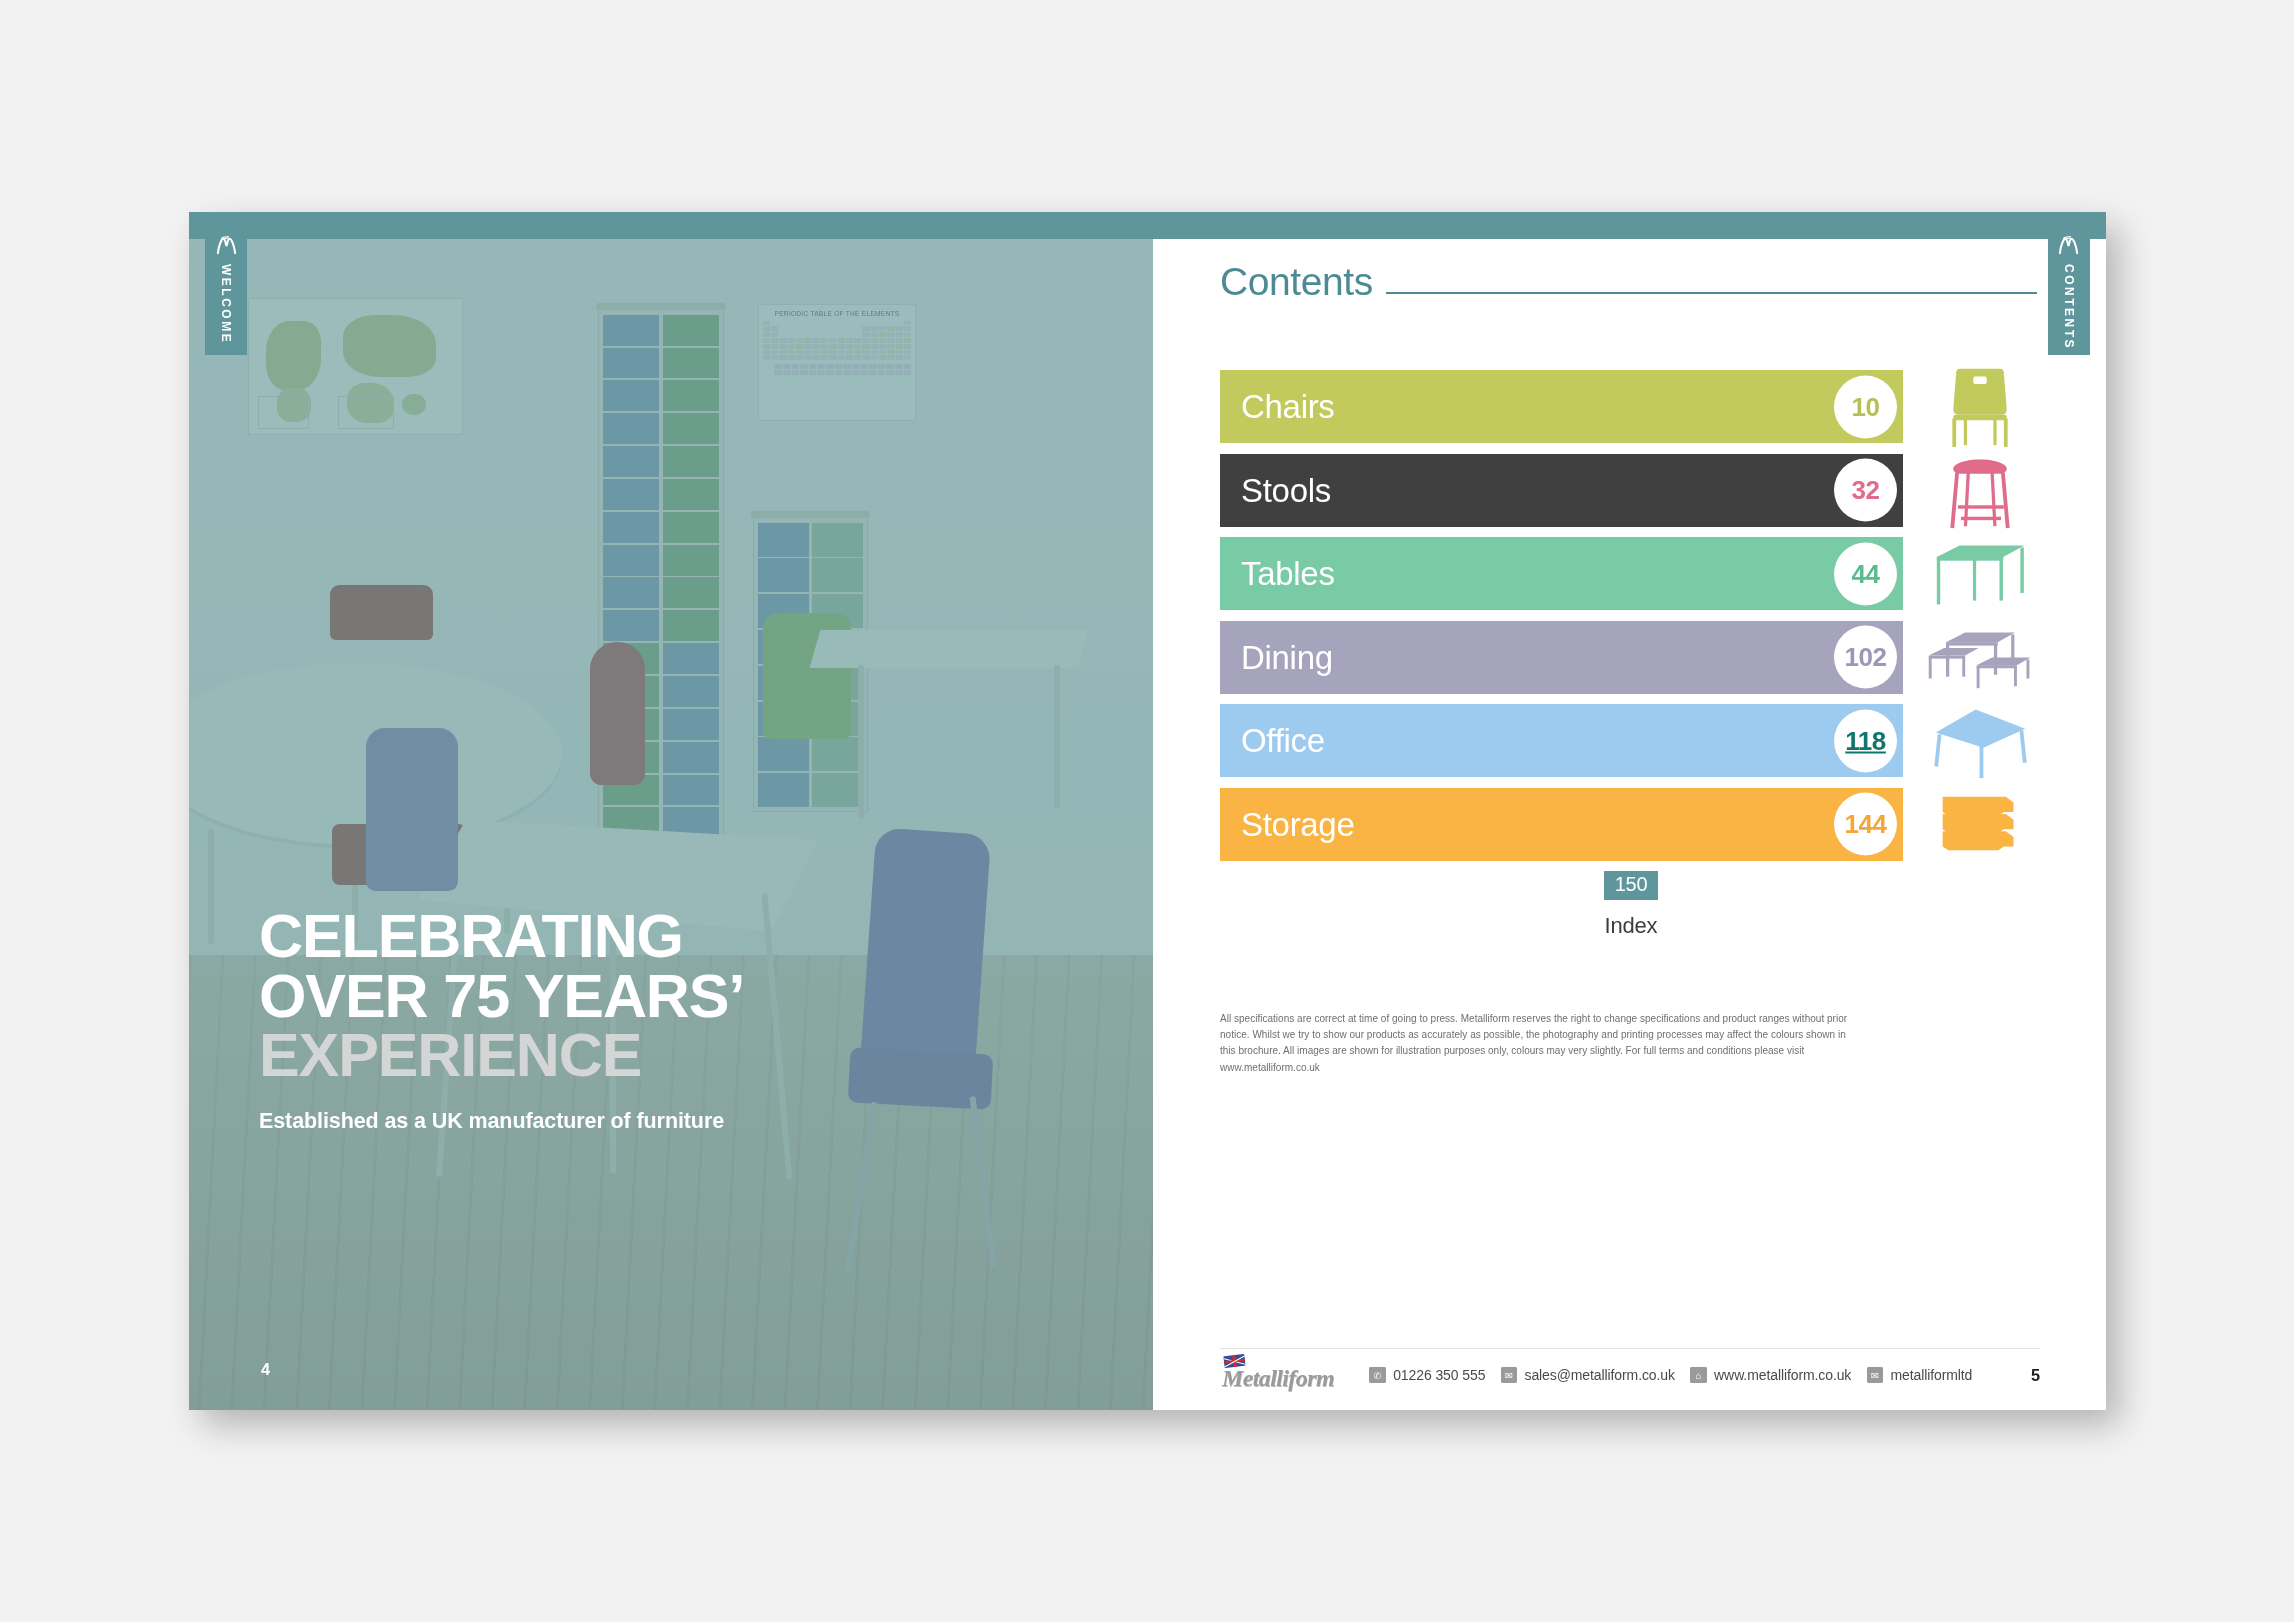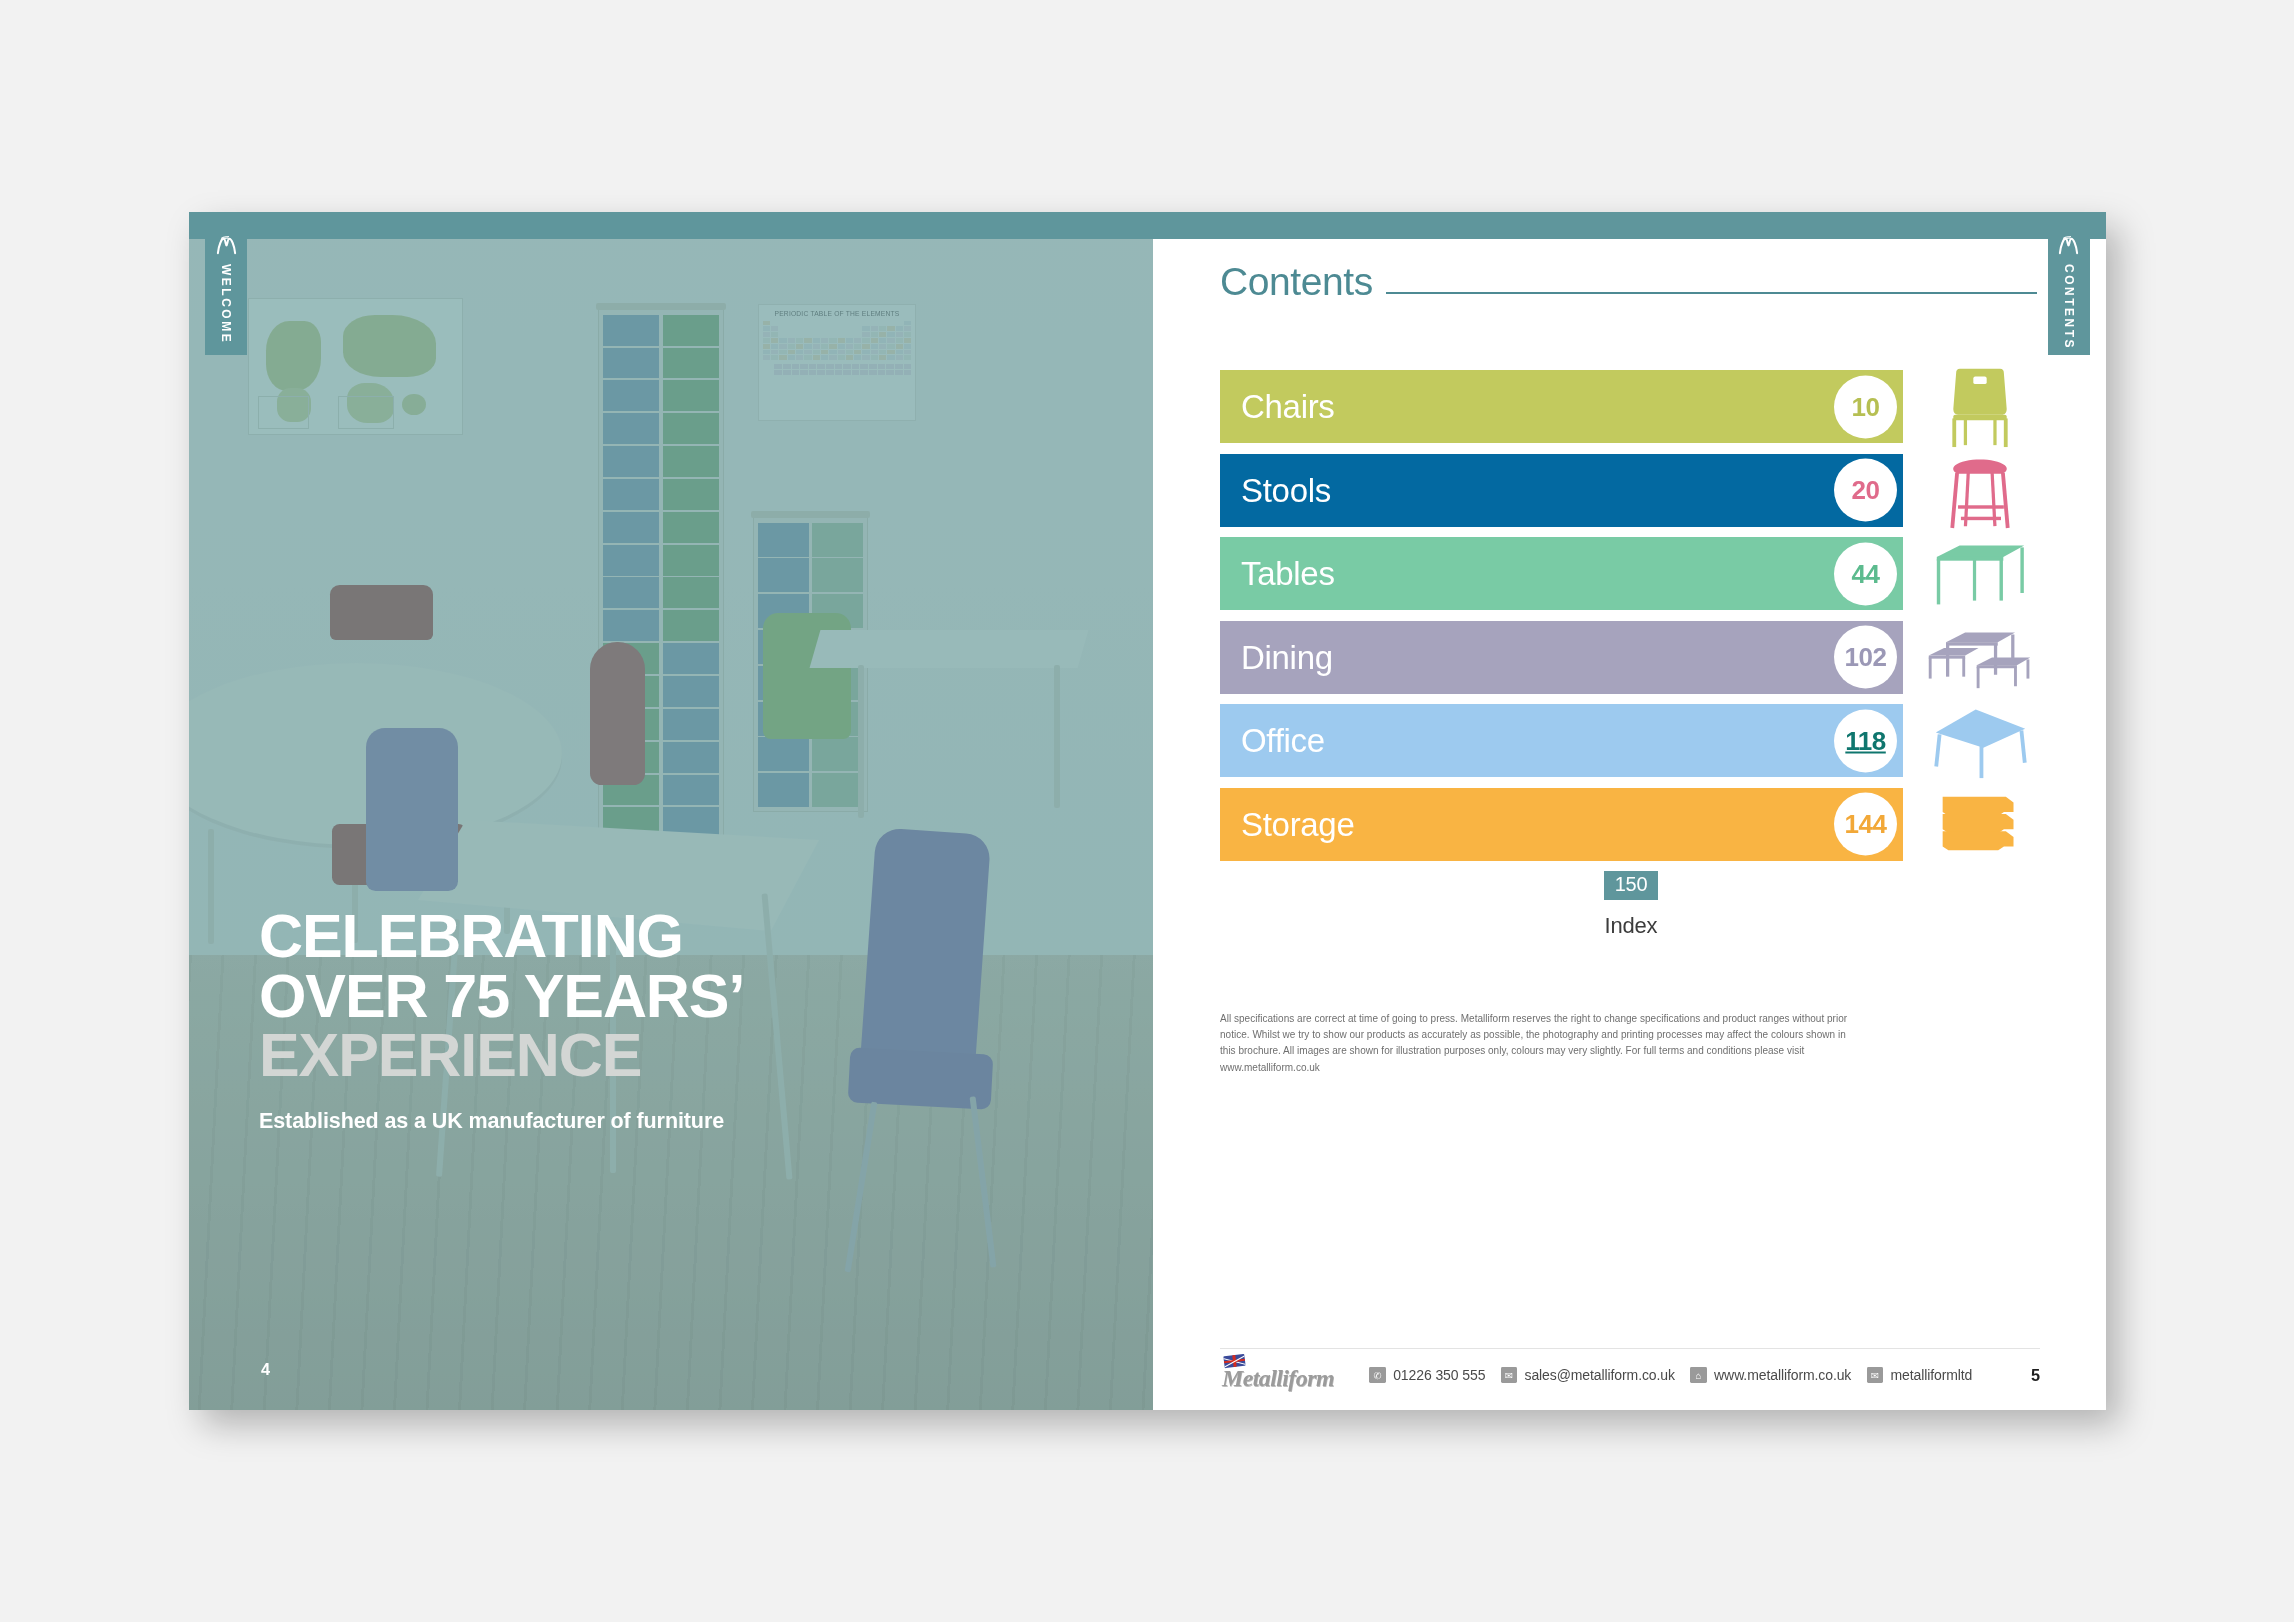--- a/index.html
+++ b/index.html
@@ -612,23 +612,23 @@
       <rect x="36" y="12" width="14" height="8" rx="2" fill="#ffffff"></rect>
       <rect x="15" y="52" width="56" height="6" rx="2" fill="#c2ca5e"></rect>
       <rect x="14" y="56" width="4" height="30" fill="#c2ca5e"></rect>
       <rect x="68" y="56" width="4" height="30" fill="#c2ca5e"></rect>
       <rect x="26" y="56" width="3.4" height="28" fill="#c2ca5e"></rect>
       <rect x="57" y="56" width="3.4" height="28" fill="#c2ca5e"></rect>
     </svg>
           </span>
         </div>
         <div class="bar-row">
-          <div class="bar" style="background: #0369a1; text-align: right;">
+          <div class="bar" style="background: #404040; text-align: right;">
             <span class="bar-label">Stools</span>
-            <span class="bar-badge" style="color: rgb(224, 107, 139);">20</span>
+            <span class="bar-badge" style="color: rgb(224, 107, 139);">32</span>
           </div>
           <span class="bar-icon">
     <svg width="84" height="88" viewBox="0 0 88 92">
       <path d="M18 20 c10 -8 42 -8 52 0 c4 3 2 8 -4 9 h-44 c-6 -1 -8 -6 -4 -9 z" fill="#e06b8b"></path>
       <rect x="18" y="28" width="4" height="58" transform="rotate(5 20 28)" fill="#e06b8b"></rect>
       <rect x="66" y="28" width="4" height="58" transform="rotate(-5 68 28)" fill="#e06b8b"></rect>
       <rect x="30" y="28" width="3.4" height="56" transform="rotate(3 31 28)" fill="#e06b8b"></rect>
       <rect x="55" y="28" width="3.4" height="56" transform="rotate(-3 56 28)" fill="#e06b8b"></rect>
       <rect x="21" y="62" width="48" height="3.6" fill="#e06b8b"></rect>
       <rect x="24" y="74" width="42" height="3.6" fill="#e06b8b"></rect>

